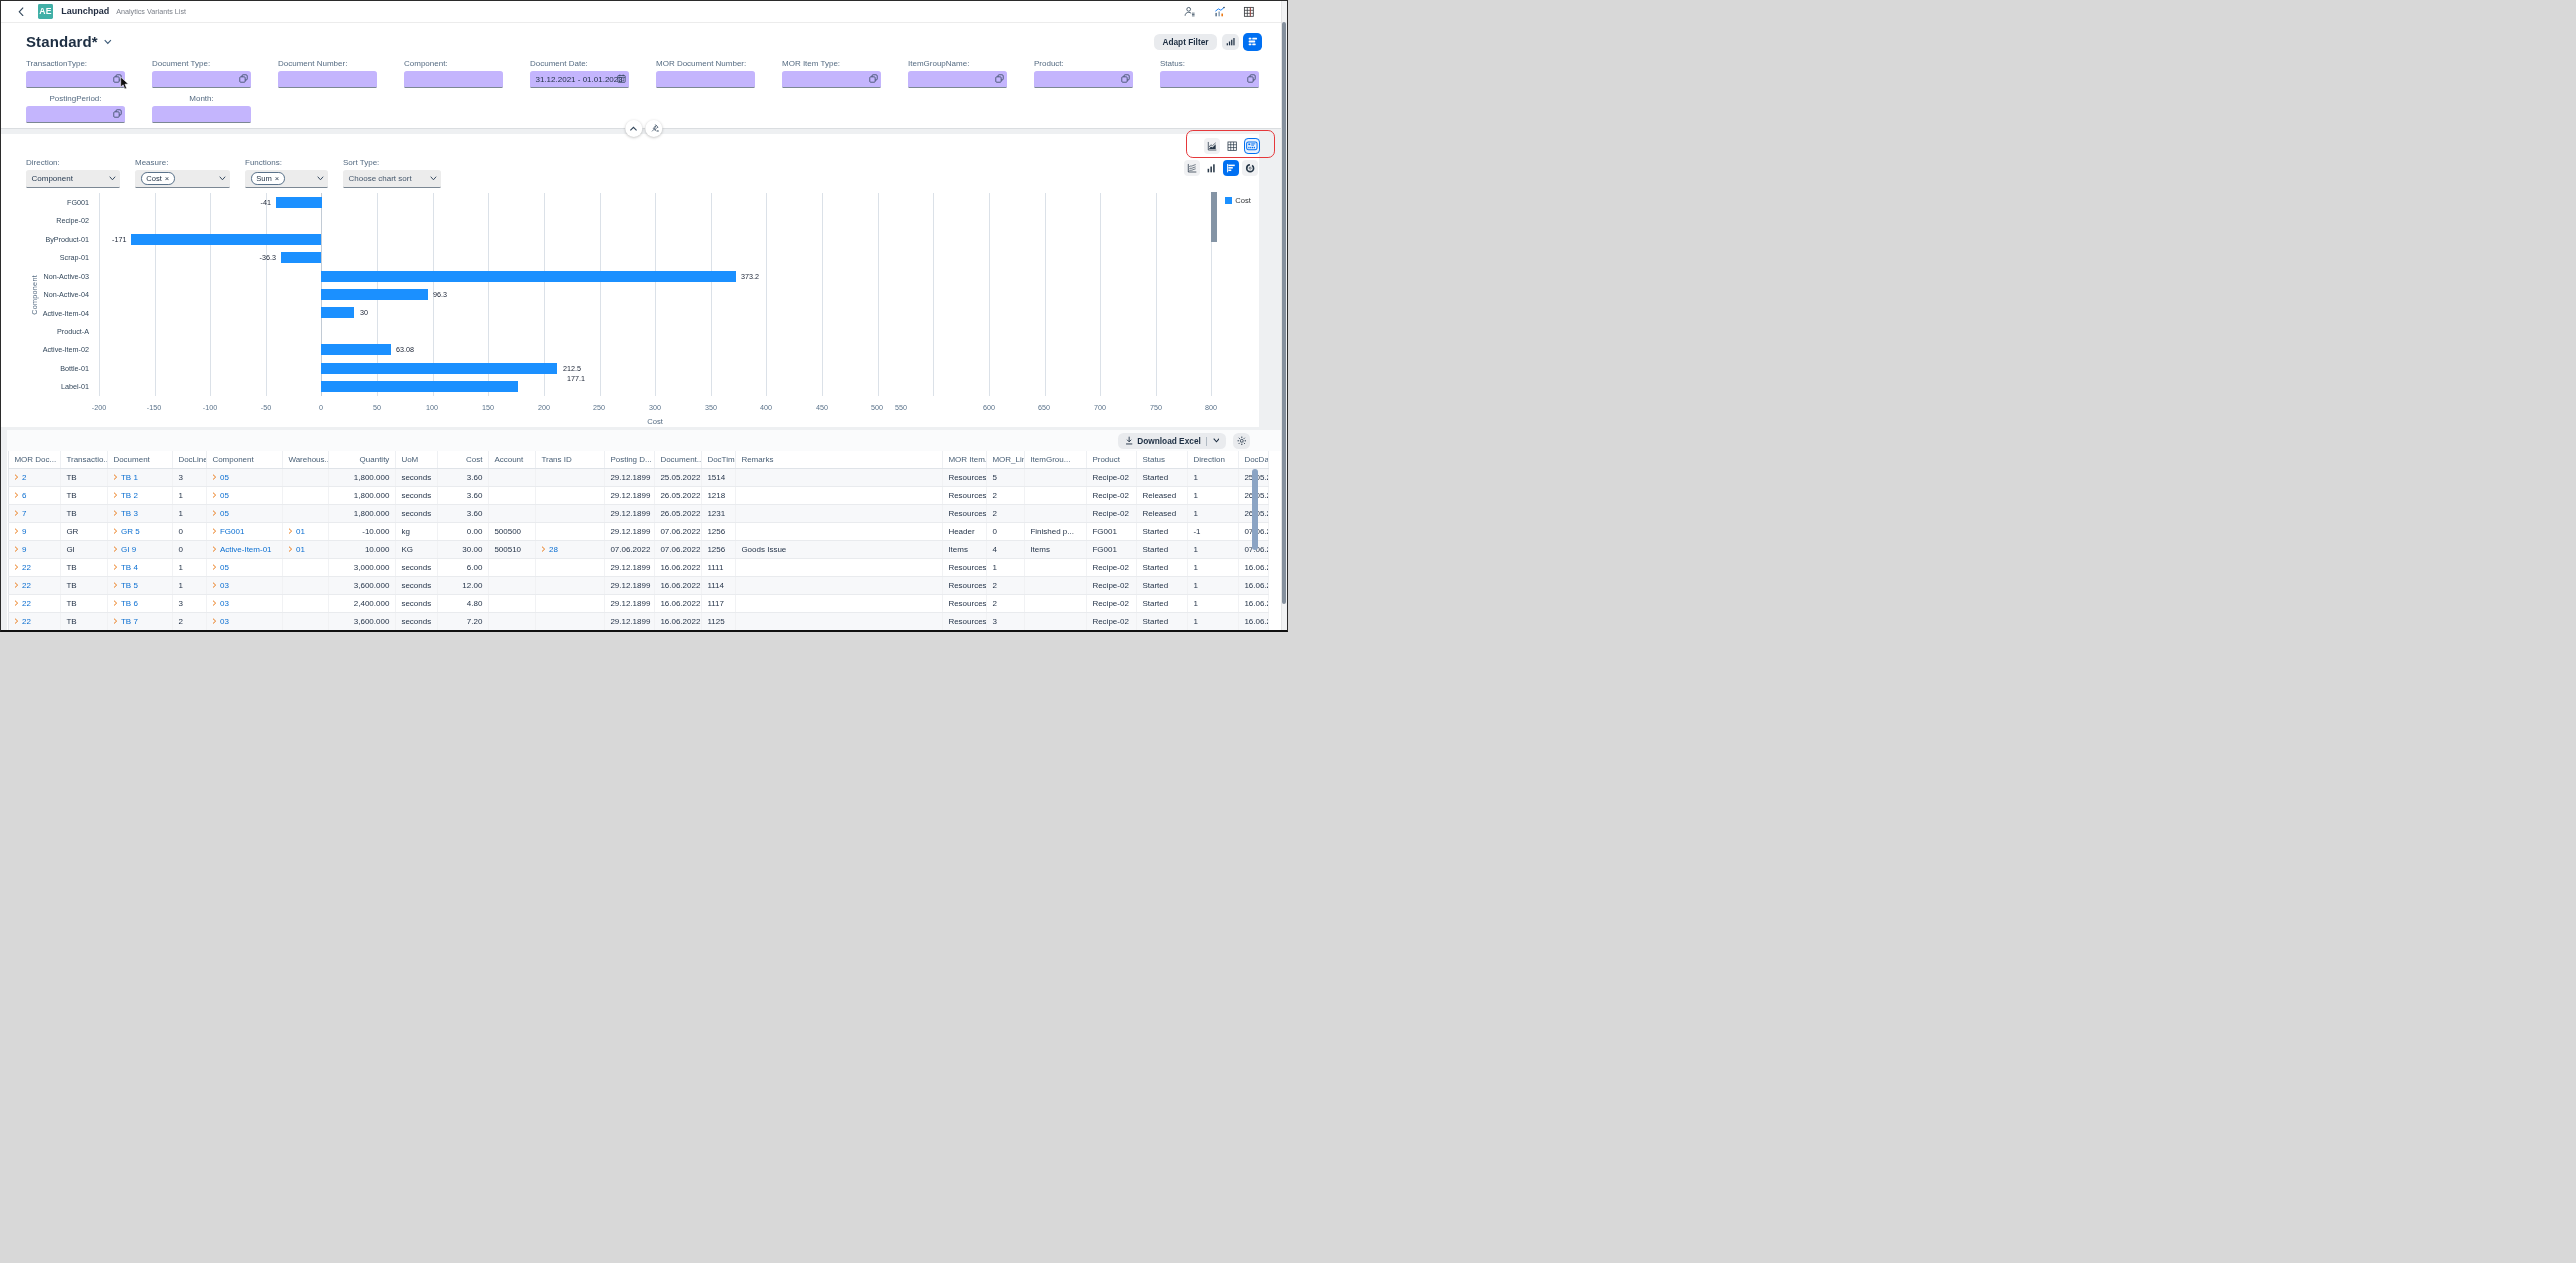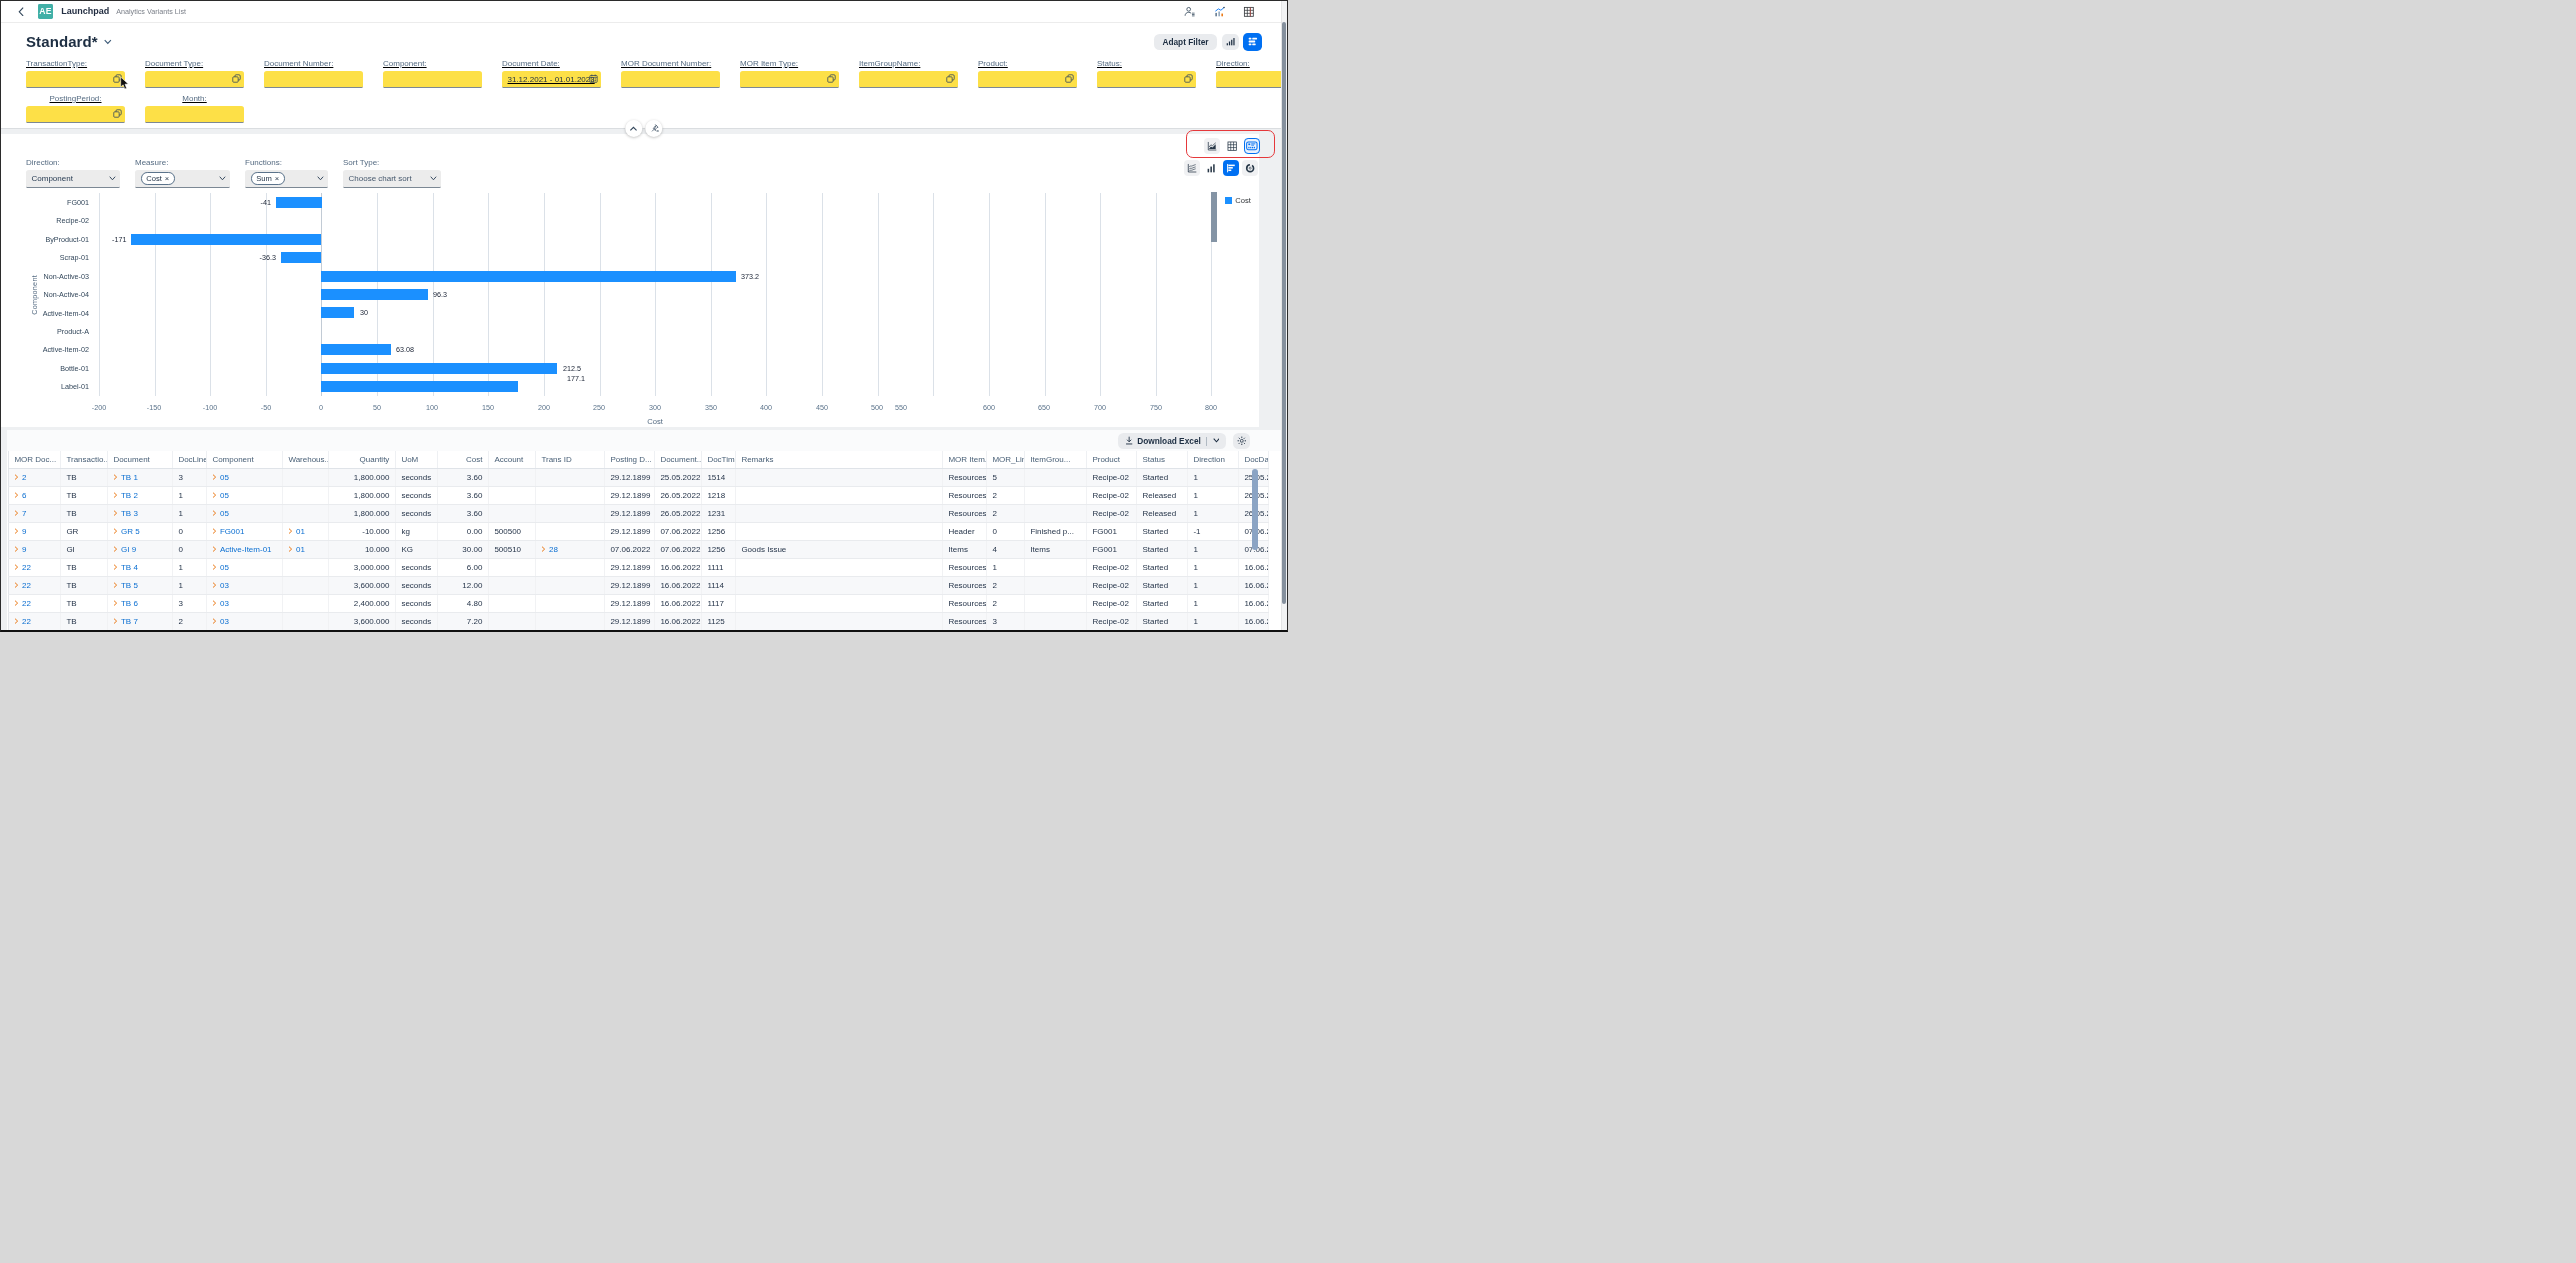--- a/index.html
+++ b/index.html
@@ -17,25 +17,25 @@
 
   
   .filterbar{position:relative;background:#fff;border-bottom:0.7px solid #dadde0;padding-bottom:4.8px;}
   .variant-row{display:flex;align-items:center;padding:6.2px 25px 0 25px;height:26px;}
   .variant-title{font-size:15px;font-weight:700;color:#1d2e42;letter-spacing:0.1px;}
   .variant-caret{margin-left:6.2px;color:#3c5a78;width:7.6px;height:5.5px;cursor:pointer;}
   .variant-actions{margin-left:auto;display:flex;align-items:center;gap:4.8px;}
   .btn-adapt{background:#e9ebee;border:none;border-radius:5.5px;height:16.5px;padding:0 8.3px;font-family:inherit;font-size:8.3px;font-weight:600;color:#1d2e42;cursor:pointer;}
   .btn-chart-toggle{width:17px;height:16.5px;background:#e9ebee;border-radius:4.8px;display:flex;align-items:center;justify-content:center;cursor:pointer;}
   .btn-go{width:18.6px;height:18px;background:#0070f2;border-radius:4.8px;display:flex;align-items:center;justify-content:center;cursor:pointer;}
-  .filter-grid{display:grid;grid-template-columns:repeat(11,99px);column-gap:20px;padding:4.1px 25px 0 25px;text-decoration:underline;}
+  .filter-grid{display:grid;grid-template-columns:repeat(11,99px);column-gap:27px;padding:4.1px 25px 0 25px;}
   .filter-grid.row2{grid-template-columns:repeat(2,99px);margin-top:1.4px;text-align:center;}
   .filter-field{display:flex;flex-direction:column;}
   .f-label{font-size:8px;color:#556b82;margin-bottom:2.8px;white-space:nowrap;overflow:hidden;}
-  .f-input{position:relative;height:16.5px;background:#fde047;border-radius:2.8px 2.8px 1.4px 1.4px;border-bottom:0.7px solid #7b8globe}
+  .f-input{position:relative;height:16.5px;background:#c4b5fd;border-radius:2.8px 2.8px 1.4px 1.4px;border-bottom:0.7px solid #7b8globe}
   .f-input{border-bottom:0.7px solid #7c8894;display:flex;align-items:center;padding:0 15px 0 5.5px;cursor:text;}
   .f-input .val{font-size:8px;color:#1d2e42;white-space:nowrap;}
   .f-icon{position:absolute;right:3.4px;top:3.4px;width:9px;height:9px;color:#30445a;cursor:pointer;}
   .fab-group{position:absolute;left:50%;transform:translateX(-50%);bottom:-9px;display:flex;gap:3.4px;z-index:5;}
   .fab{width:17px;height:17px;border-radius:50%;background:#fff;box-shadow:0 0.7px 2.8px rgba(0,0,0,.25);display:flex;align-items:center;justify-content:center;color:#32465a;cursor:pointer;}
 
   
   .content{background:#eef0f2;height:507px;padding-top:5.5px;box-sizing:border-box;}
   .chart-card{position:relative;background:#fff;height:293px;width:1258px;}
   

